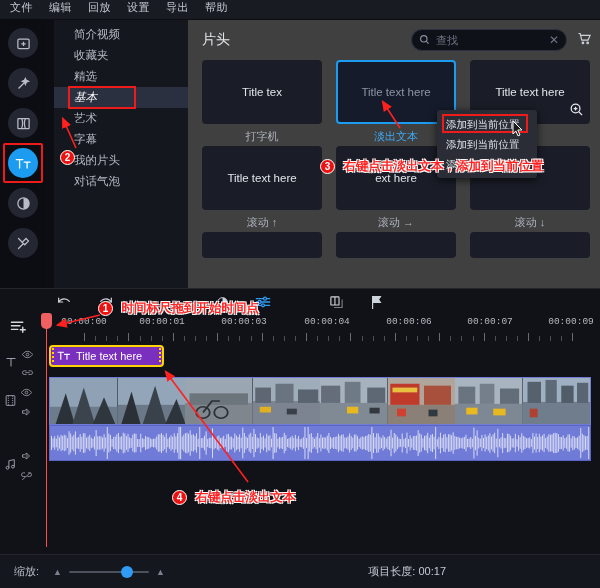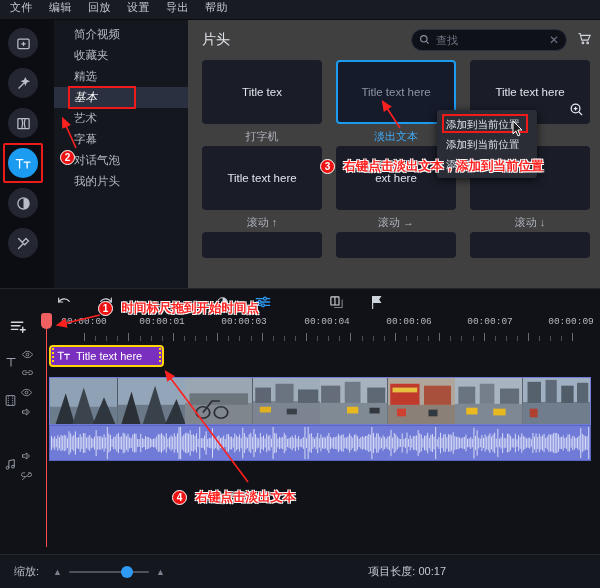--- a/index.html
+++ b/index.html
@@ -277,22 +277,22 @@
   <div class="catlist">
     <div class="ci"><span>简介视频</span></div>
     <div class="ci"><span>收藏夹</span></div>
     <div class="ci"><span>精选</span></div>
     <div class="ci sel">
       <span>基本</span>
       <span class="redbox"></span>
     </div>
     <div class="ci"><span>艺术</span></div>
     <div class="ci"><span>字幕</span></div>
+    <div class="ci"><span>我的片头</span></div>
     <div class="ci"><span>对话气泡</span></div>
-    <div class="ci"><span>我的片头</span></div>
   </div>
 
   <div class="content">
     <div class="chead">
       <span class="ptitle">片头</span>
       <span class="spacer"></span>
       <div class="searchbox">
         <span>
           <svg width="11" height="11" viewBox="0 0 24 24" fill="none" stroke="#8a90a0" stroke-width="2.5">
               <circle cx="10.5" cy="10.5" r="7"></circle>

